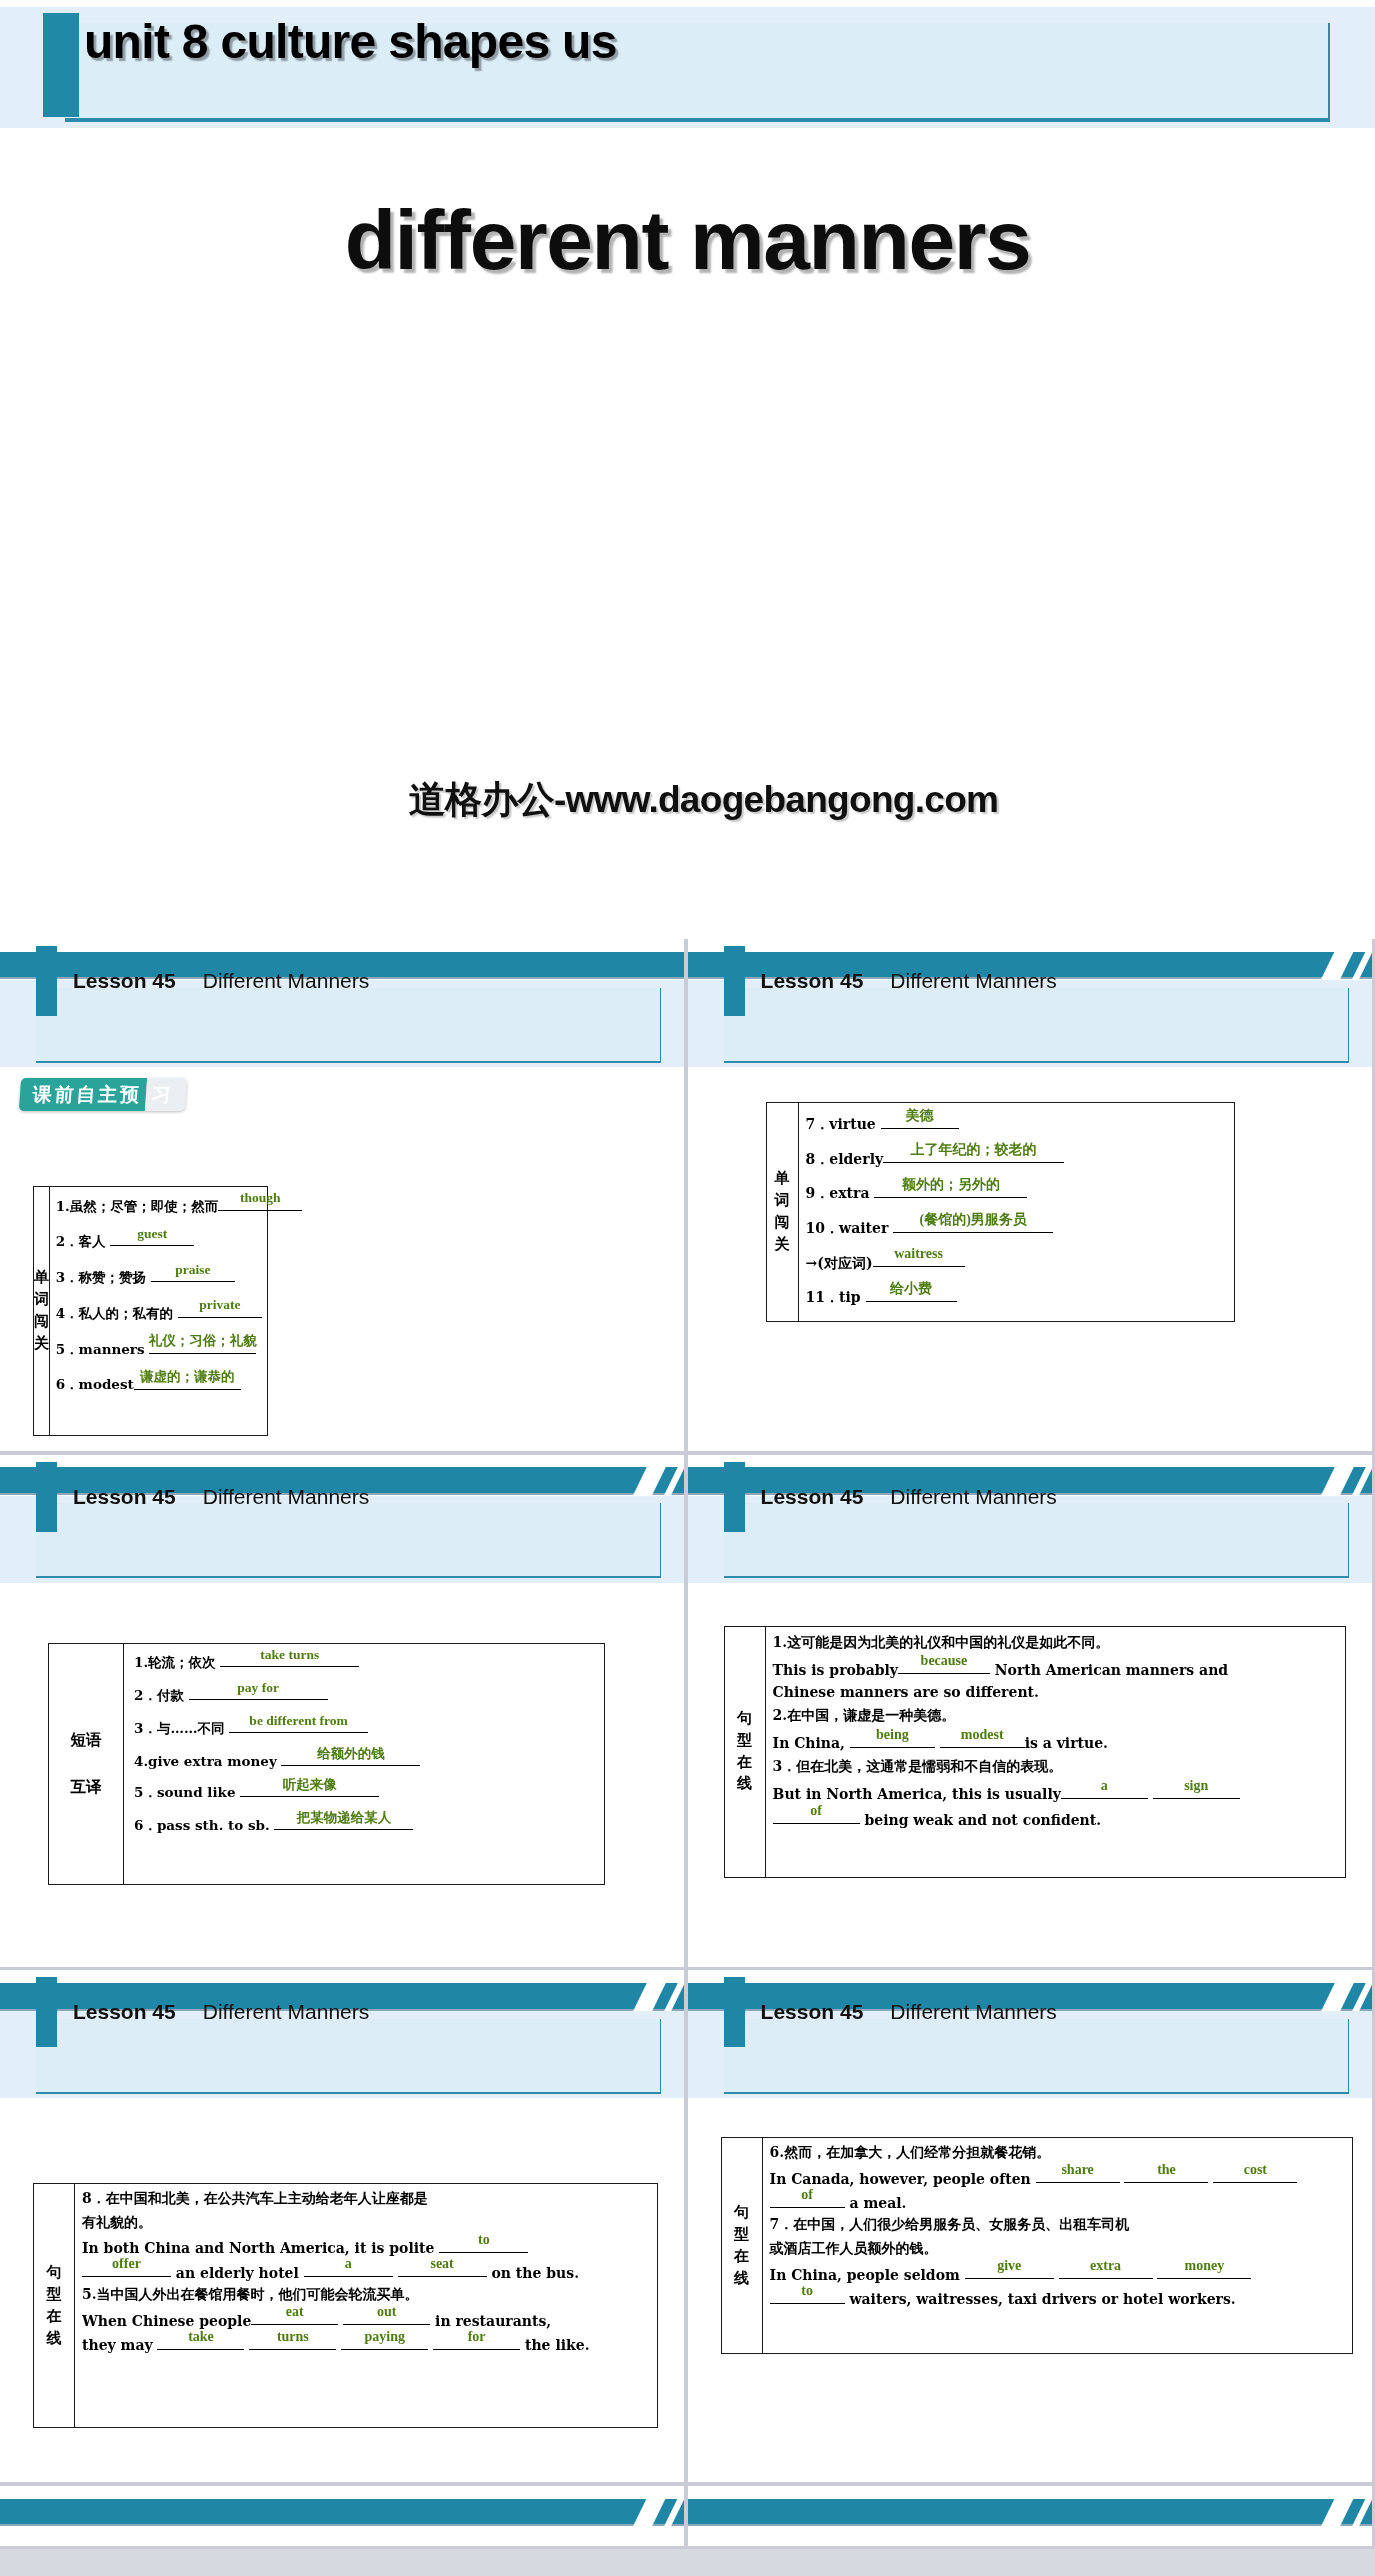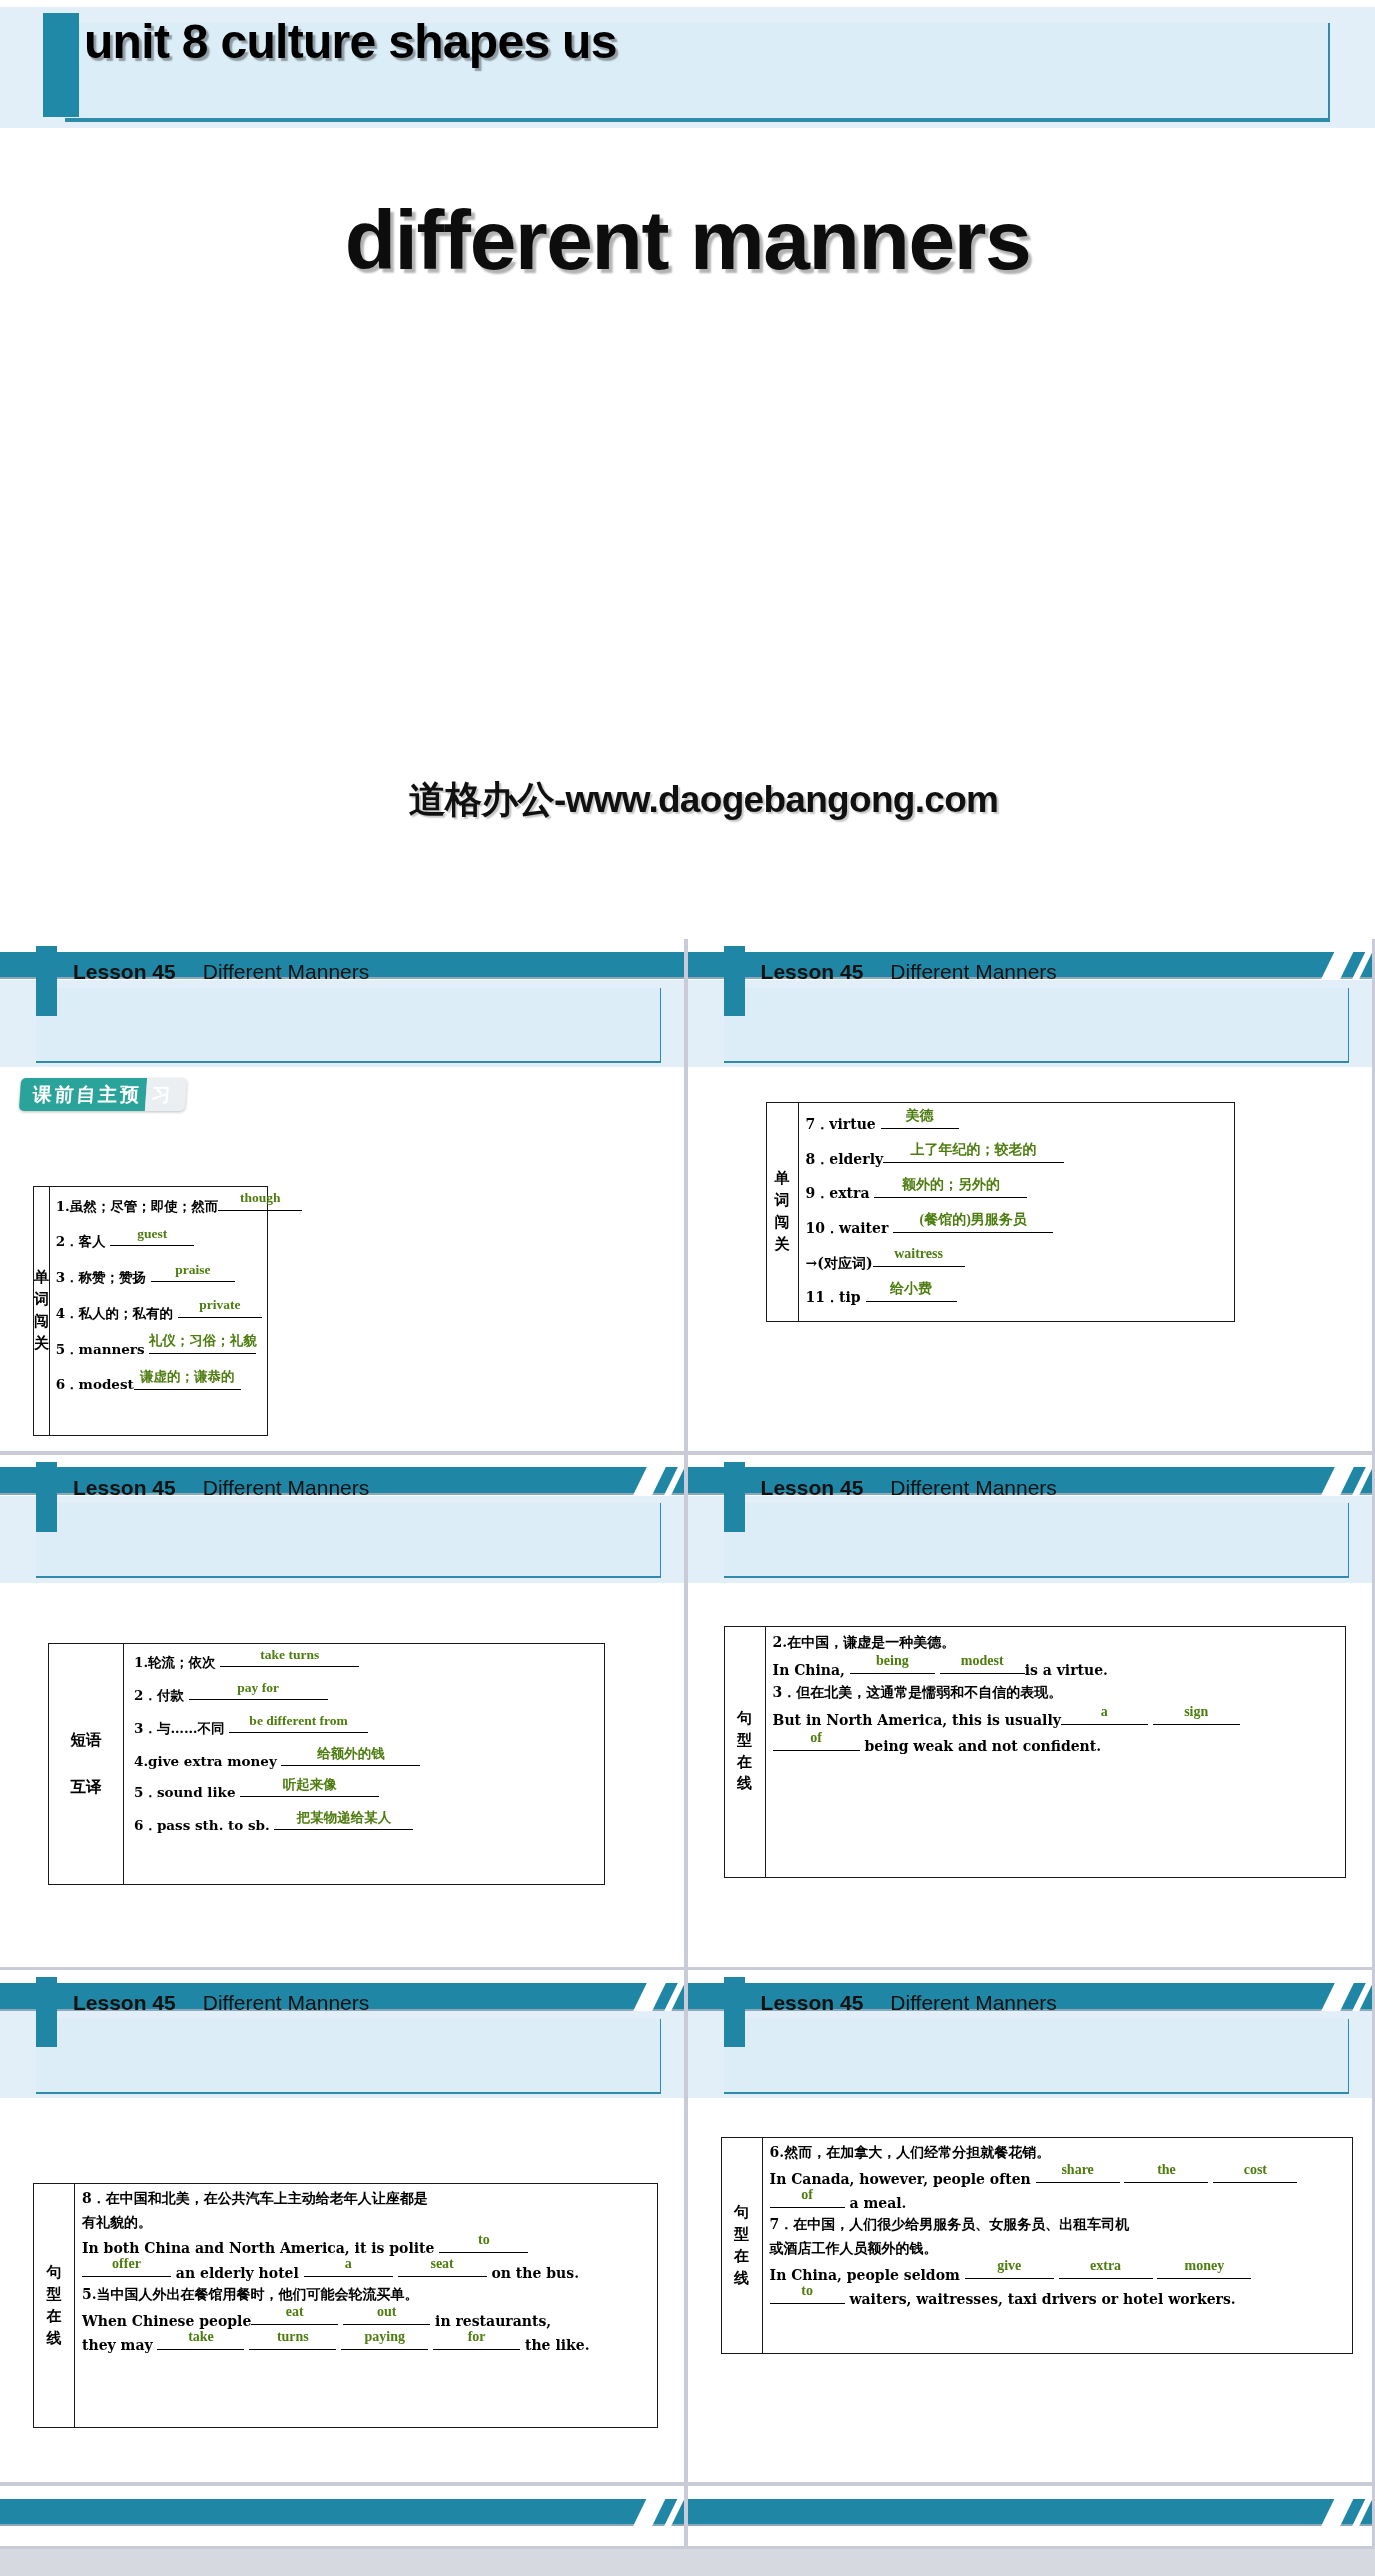--- a/index.html
+++ b/index.html
@@ -141,21 +141,21 @@
     box-sizing:border-box;
   }
   .hdrtab{
     position:absolute;
     left:36px; top:7px;
     width:21px; height:70px;
     background:#1f87a5;
   }
   .hdrtitle{
     position:absolute;
-    left:73px; top:21px;
+    left:73px; top:30px;
     font-size:21px;
     color:#111;
     white-space:nowrap;
     font-family:"Liberation Sans", sans-serif;
   }
   .hdrtitle b{ font-weight:bold; }
   .hdrtitle .sp{ display:inline-block; width:27px; }
   .hdrtitle .lt{ font-weight:normal; }
 
   
@@ -399,20 +399,25 @@
 
     <div class="frame">
       <div class="side">
         <span>句</span>
         <span>型</span>
         <span>在</span>
         <span>线</span>
       </div>
       <div class="body" id="s5body">
           <div>
+            <div class="r cn"><span>1.这可能是因为北美的礼仪和中国的礼仪是如此不同。</span></div>
+            <div class="r"><span>This is probably</span><span class="ln" style="width: 92px;"><i>because</i></span><span> North American manners and</span></div>
+            <div class="r"><span>Chinese manners are so different.</span></div>
+          </div>
+          <div>
             <div class="r cn"><span>2.在中国，谦虚是一种美德。</span></div>
             <div class="r"><span>In China, </span><span class="ln" style="width: 85px;"><i>being</i></span><span> </span><span class="ln" style="width: 85px;"><i>modest</i></span><span>is a virtue.</span></div>
           </div>
           <div>
             <div class="r cn"><span>3．但在北美，这通常是懦弱和不自信的表现。</span></div>
             <div class="r"><span>But in North America, this is usually</span><span class="ln" style="width: 87px;"><i>a</i></span><span> </span><span class="ln" style="width: 87px;"><i>sign</i></span></div>
             <div class="r"><span class="ln" style="width: 87px;"><i>of</i></span><span> being weak and not confident.</span></div>
           </div>
         </div>
     </div>

